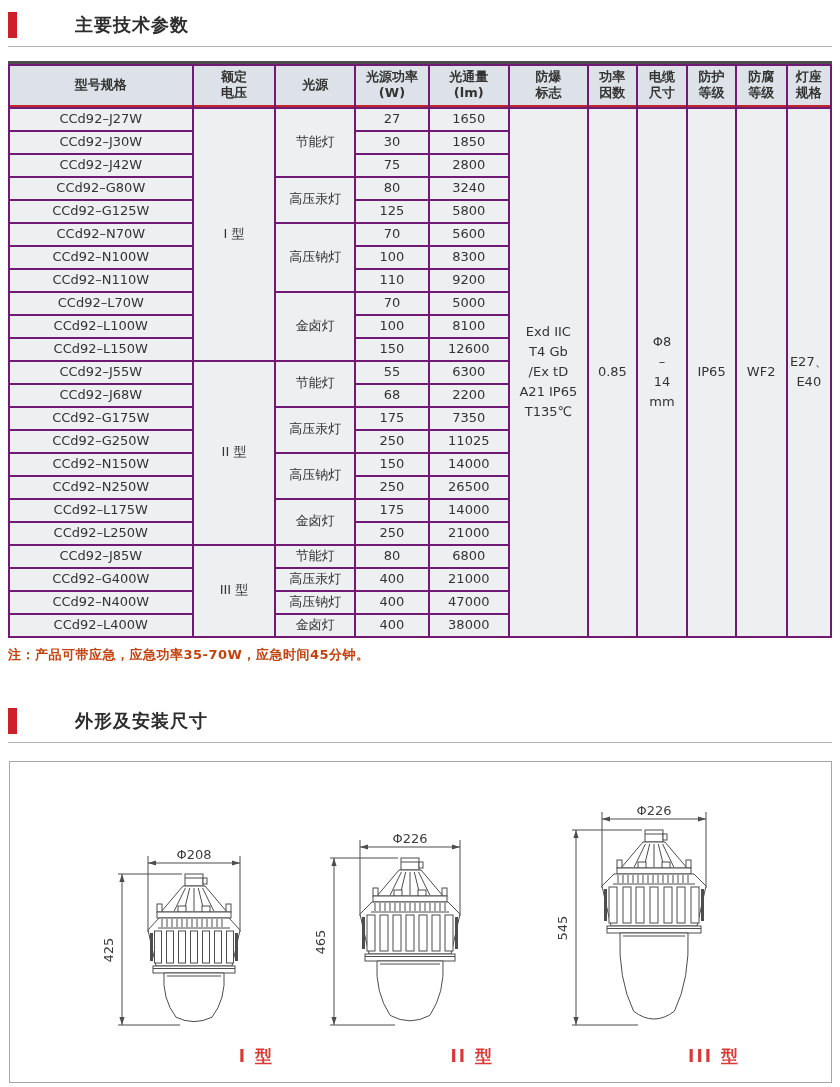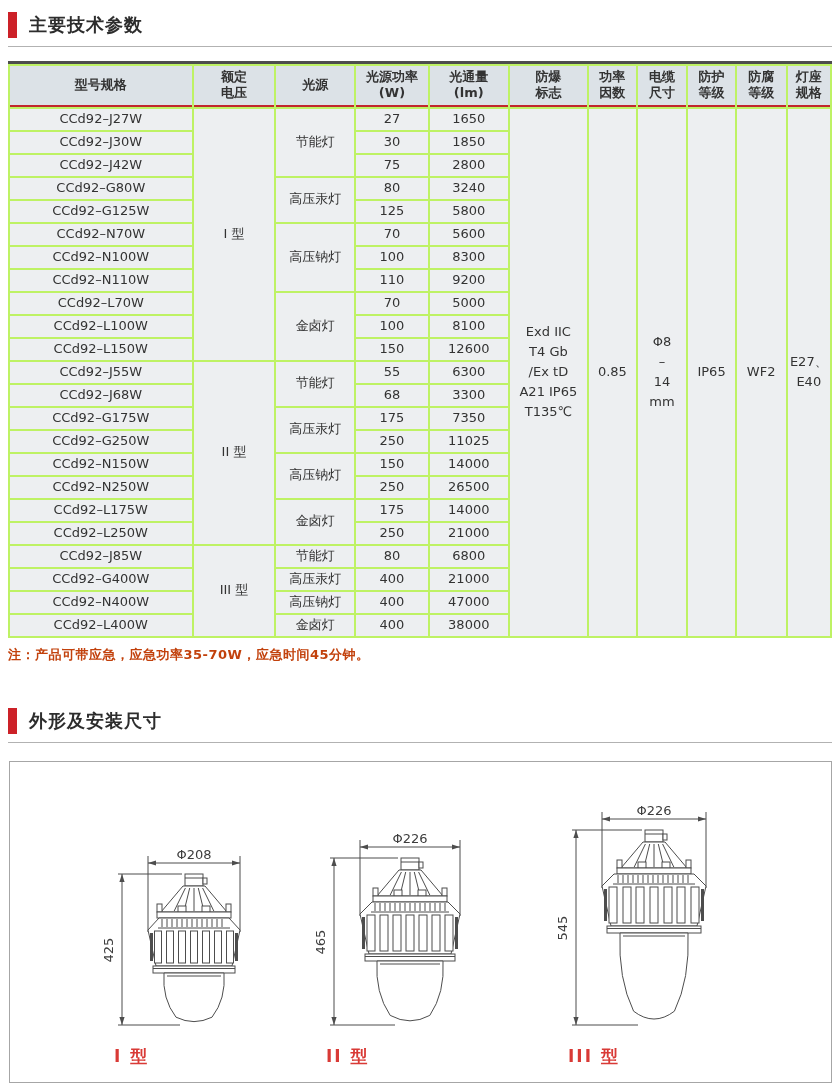--- a/index.html
+++ b/index.html
@@ -7,29 +7,29 @@
   body {
     width:840px; height:1087px; overflow:hidden;
     background:#ffffff;
     font-family:"DejaVu Sans","Liberation Sans",sans-serif;
     color:#333;
   }
   .title-block {
     width:824px; margin:12px 0 0 8px;
     border-bottom:1px solid #b2b2b2;
     padding-bottom:8px;
-    display:flex; align-items:center;
+    display:flex; align-items:center;gap:46px;
   }
   .accent-bar { width:9px; height:26px; background:#cc2128; margin-right:12px; }
   .title-text { font-size:18px; font-weight:bold; color:#2d2d2d; letter-spacing:1px; }
 
   table.spec {
     width:824px; margin:14px 0 0 8px;
     border-collapse:separate; border-spacing:2px;
-    background:#bef264;
+    background:#701a75;
     border-top:3px solid #4d4d4d;
   }
   table.spec th {
     background:#dce2e7; font-size:13px; font-weight:bold; color:#333;
     padding:3px 0; height:38px; text-align:center;
     white-space:pre-line; line-height:1.25;
     border-bottom:2px solid #c1272d;
   }
   table.spec td {
     background:#edeff1; font-size:13px; color:#333;
@@ -45,21 +45,21 @@
   }
 
   .section2 { margin-top:44px; }
 
   .panel {
     width:823px; height:322px; margin:18px 0 0 9px;
     border:1px solid #a6a6a6; background:#fff;
     display:flex; align-items:flex-end;
     padding:0 0 14px 90px;
   }
-  .figure { display:flex; flex-direction:column; align-items:flex-start; }
+  .figure { display:flex; flex-direction:column; align-items:flex-end; }
   .figure.f2 { margin-left:52px; }
   .figure.f3 { margin-left:74px; }
   .fig-label {
     margin-top:10px; font-size:17px; font-weight:bold;
     color:#d93a36; letter-spacing:2px; transform:translateX(14px);
   }
 </style>
 </head>
 <body>
 
@@ -184,21 +184,21 @@
       <tr>
         <td>CCd92–J55W</td>
         <td rowspan="8">II 型</td>
         <td rowspan="2">节能灯</td>
         <td>55</td>
         <td>6300</td>
       </tr>
       <tr>
         <td>CCd92–J68W</td>
         <td>68</td>
-        <td>3300</td>
+        <td>2200</td>
       </tr>
       <tr>
         <td>CCd92–G175W</td>
         <td rowspan="2">高压汞灯</td>
         <td>175</td>
         <td>7350</td>
       </tr>
       <tr>
         <td>CCd92–G250W</td>
         <td>250</td>

